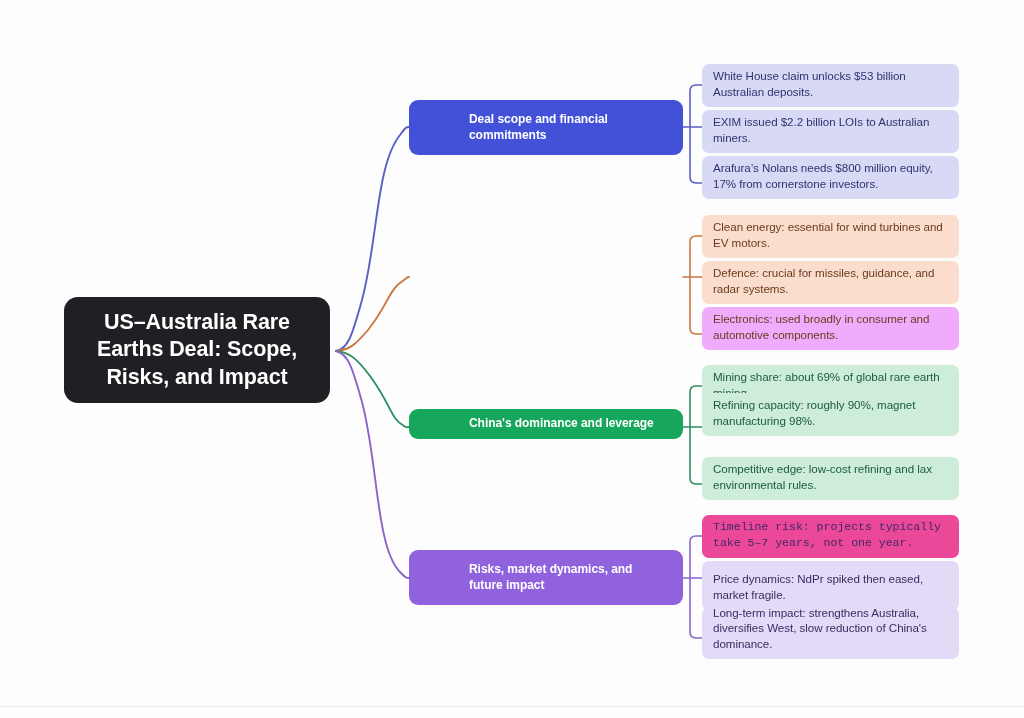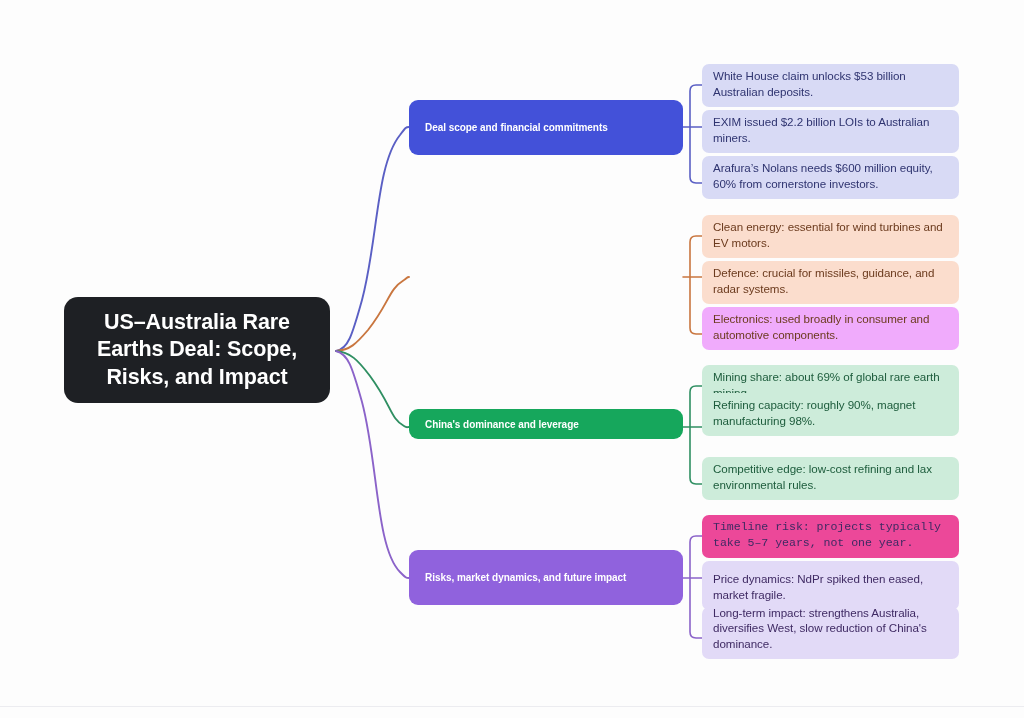--- a/index.html
+++ b/index.html
@@ -54,24 +54,25 @@
   }
   
   .branch {
     left: 409px;
     width: 274px;
     border-radius: 9px;
     padding: 0 16px;
   }
   .branch .branch-label {
     color: #ffffff;
-    font-size: 10px;
+    font-size: 12px;
     font-weight: 700;
     line-height: 1.3;
     letter-spacing: -0.05px;
+    margin-left: 44px;
   }
   #branch-0 { top: 100px; height: 55px; }
   #branch-1 { top: 259px; height: 35px; }
   #branch-2 { top: 409px; height: 30px; }
   #branch-3 { top: 550px; height: 55px; }
 
   
   .leaf {
     left: 702px;
     width: 257px;
@@ -158,21 +159,21 @@
     <div class="branch-label">Risks, market dynamics, and future impact</div>
   </div>
 
   <div class="node leaf" id="leaf-0-0" style="background: rgb(216, 218, 245);">
     <div class="leaf-text" style="color: rgb(47, 52, 112);">White House claim unlocks $53 billion Australian deposits.</div>
   </div>
   <div class="node leaf" id="leaf-0-1" style="background: rgb(216, 218, 245);">
     <div class="leaf-text" style="color: rgb(47, 52, 112);">EXIM issued $2.2 billion LOIs to Australian miners.</div>
   </div>
   <div class="node leaf" id="leaf-0-2" style="background: rgb(216, 218, 245);">
-    <div class="leaf-text" style="color: rgb(47, 52, 112);">Arafura’s Nolans needs $600 million equity, 60% from cornerstone investors.</div>
+    <div class="leaf-text" style="color: rgb(47, 52, 112);">Arafura’s Nolans needs $800 million equity, 17% from cornerstone investors.</div>
   </div>
 
   <div class="node leaf" id="leaf-1-0" style="background: rgb(251, 221, 205);">
     <div class="leaf-text" style="color: rgb(107, 58, 29);">Clean energy: essential for wind turbines and EV motors.</div>
   </div>
   <div class="node leaf" id="leaf-1-1" style="background: rgb(251, 221, 205);">
     <div class="leaf-text" style="color: rgb(107, 58, 29);">Defence: crucial for missiles, guidance, and radar systems.</div>
   </div>
   <div class="node leaf" id="leaf-1-2" style="background: #f0abfc;">
     <div class="leaf-text" style="color: rgb(107, 58, 29);">Electronics: used broadly in consumer and automotive components.</div>

